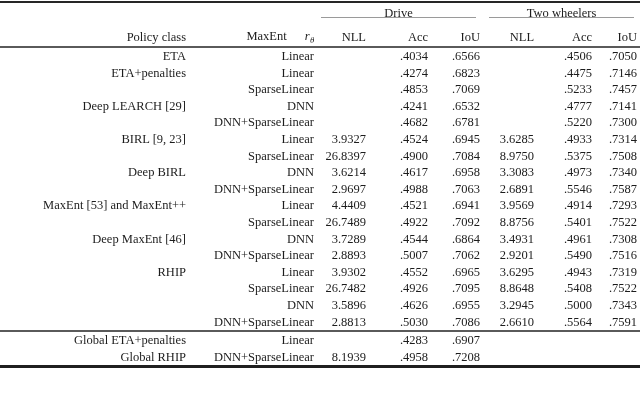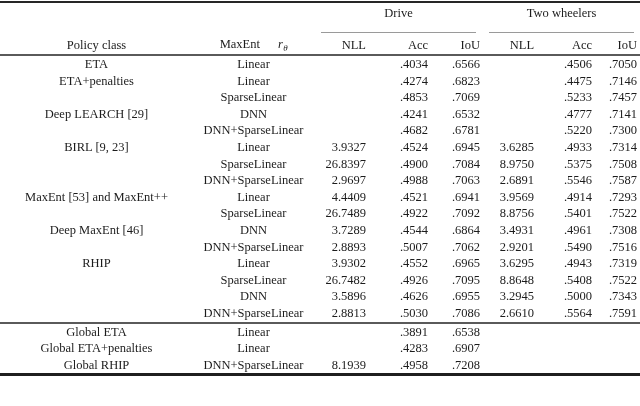--- a/index.html
+++ b/index.html
@@ -30,24 +30,24 @@
     line-height: 16.6px;
   }
   thead tr.group-row th { height: 22px; vertical-align: top; }
   thead tr.colhead-row th { height: 21px; }
   thead tr.colhead-row { border-bottom: 2px solid #5a5a5a; }
   .group-inner {
     margin: 0 6px 0 7px;
     padding-top: 2px;
     text-align: center;
     border-bottom: 1.5px solid #9a9a9a;
-    height: 30px;
+    height: 15px;
     box-sizing: border-box;
   }
-  .left   { text-align: center; padding-left: 7px; }
+  .left   { text-align: right; padding-left: 7px; }
   .num    { text-align: right; padding-right: 2px; }
   .num-last { text-align: right; padding-right: 3px; }
   td { height: 16.6px; }
   tbody.global-body tr:first-child td { border-top: 2px solid #5a5a5a; }
   .b { font-weight: normal; }
   .reward-var { font-style: italic; margin-left: 18px; }
   .reward-var sub {
     font-size: 9px;
     font-style: italic;
     vertical-align: baseline;
@@ -156,20 +156,30 @@
     <td class="left"></td>
     <td class="left">SparseLinear</td>
     <td class="num">26.8397</td>
     <td class="num">.4900</td>
     <td class="num">.7084</td>
     <td class="num">8.9750</td>
     <td class="num">.5375</td>
     <td class="num-last">.7508</td>
   </tr>
       <tr>
+    <td class="left">Deep BIRL</td>
+    <td class="left">DNN</td>
+    <td class="num">3.6214</td>
+    <td class="num">.4617</td>
+    <td class="num">.6958</td>
+    <td class="num">3.3083</td>
+    <td class="num">.4973</td>
+    <td class="num-last">.7340</td>
+  </tr>
+      <tr>
     <td class="left"></td>
     <td class="left">DNN+SparseLinear</td>
     <td class="num">2.9697</td>
     <td class="num">.4988</td>
     <td class="num">.7063</td>
     <td class="num">2.6891</td>
     <td class="num">.5546</td>
     <td class="num-last">.7587</td>
   </tr>
       <tr>
@@ -248,30 +258,20 @@
     <td class="num">2.8813</td>
     <td class="num b">.5030</td>
     <td class="num">.7086</td>
     <td class="num">2.6610</td>
     <td class="num b">.5564</td>
     <td class="num-last">.7591</td>
   </tr>
     </tbody>
   <tbody id="global-body" class="global-body">
       <tr>
-    <td class="left">Global ETA</td>
-    <td class="left">Linear</td>
-    <td class="num"></td>
-    <td class="num">.3891</td>
-    <td class="num">.6538</td>
-    <td class="num"></td>
-    <td class="num"></td>
-    <td class="num-last"></td>
-  </tr>
-      <tr>
     <td class="left">Global ETA+penalties</td>
     <td class="left">Linear</td>
     <td class="num"></td>
     <td class="num">.4283</td>
     <td class="num">.6907</td>
     <td class="num"></td>
     <td class="num"></td>
     <td class="num-last"></td>
   </tr>
       <tr>

